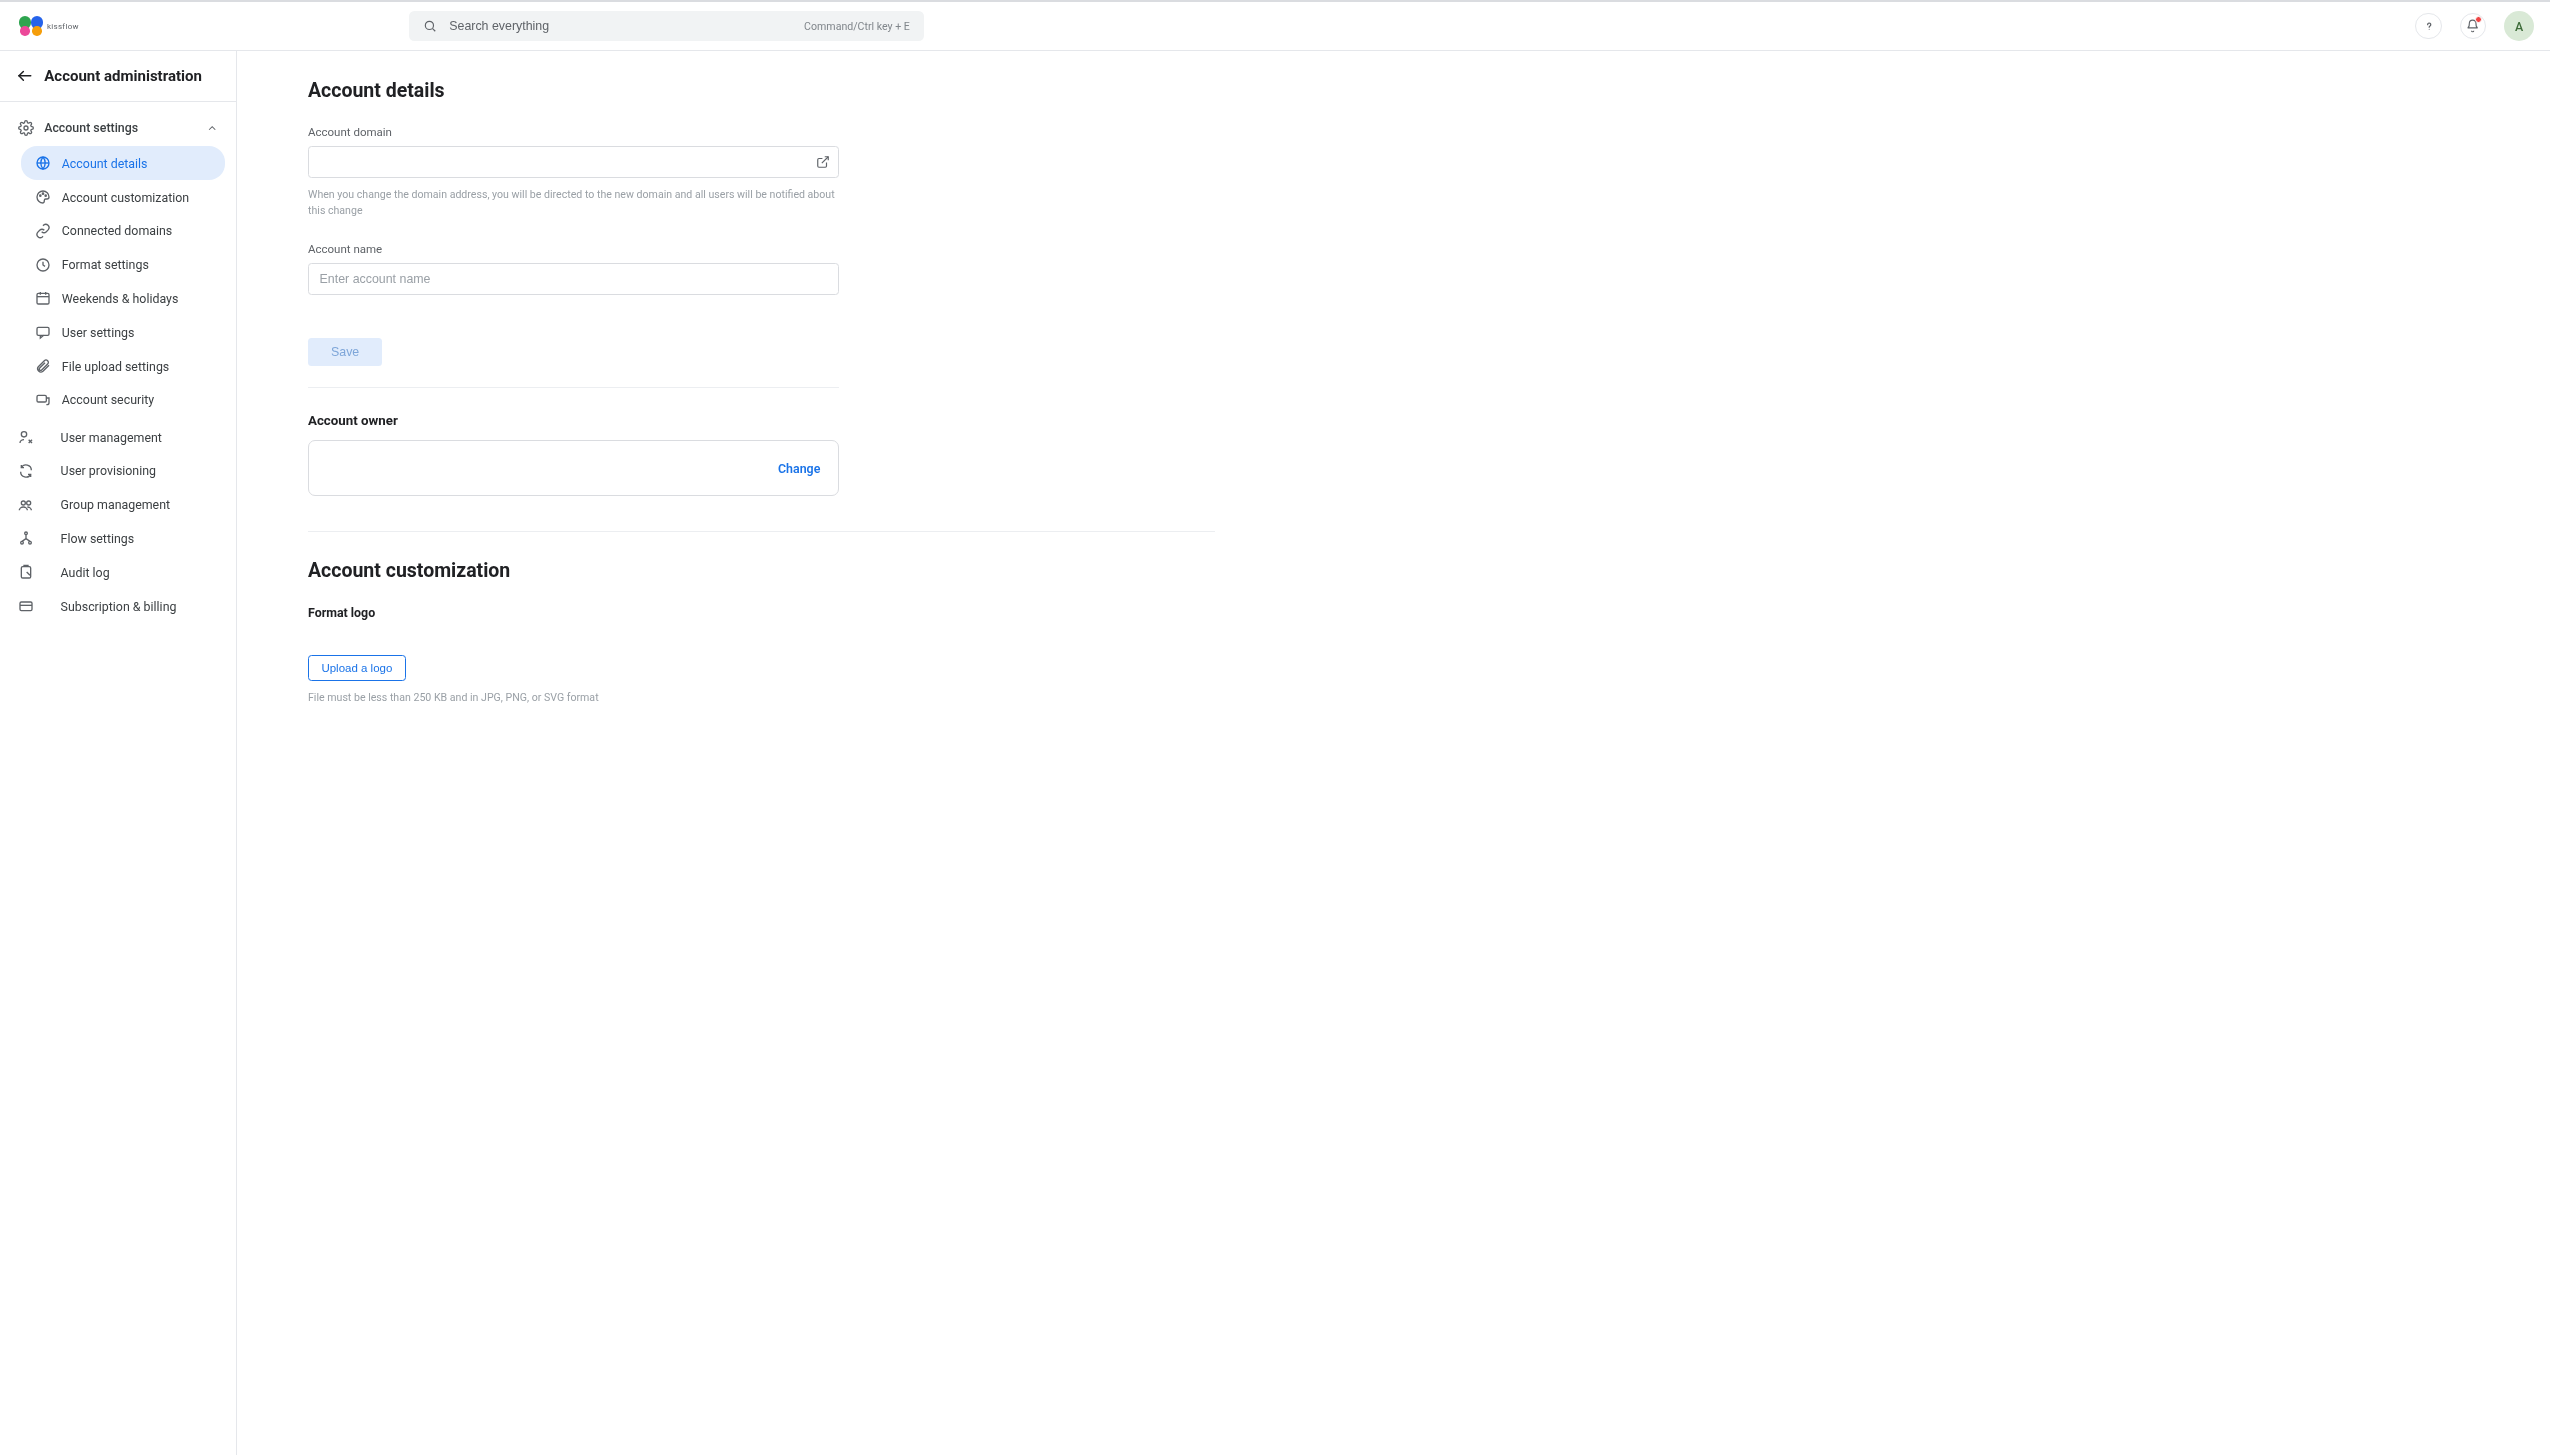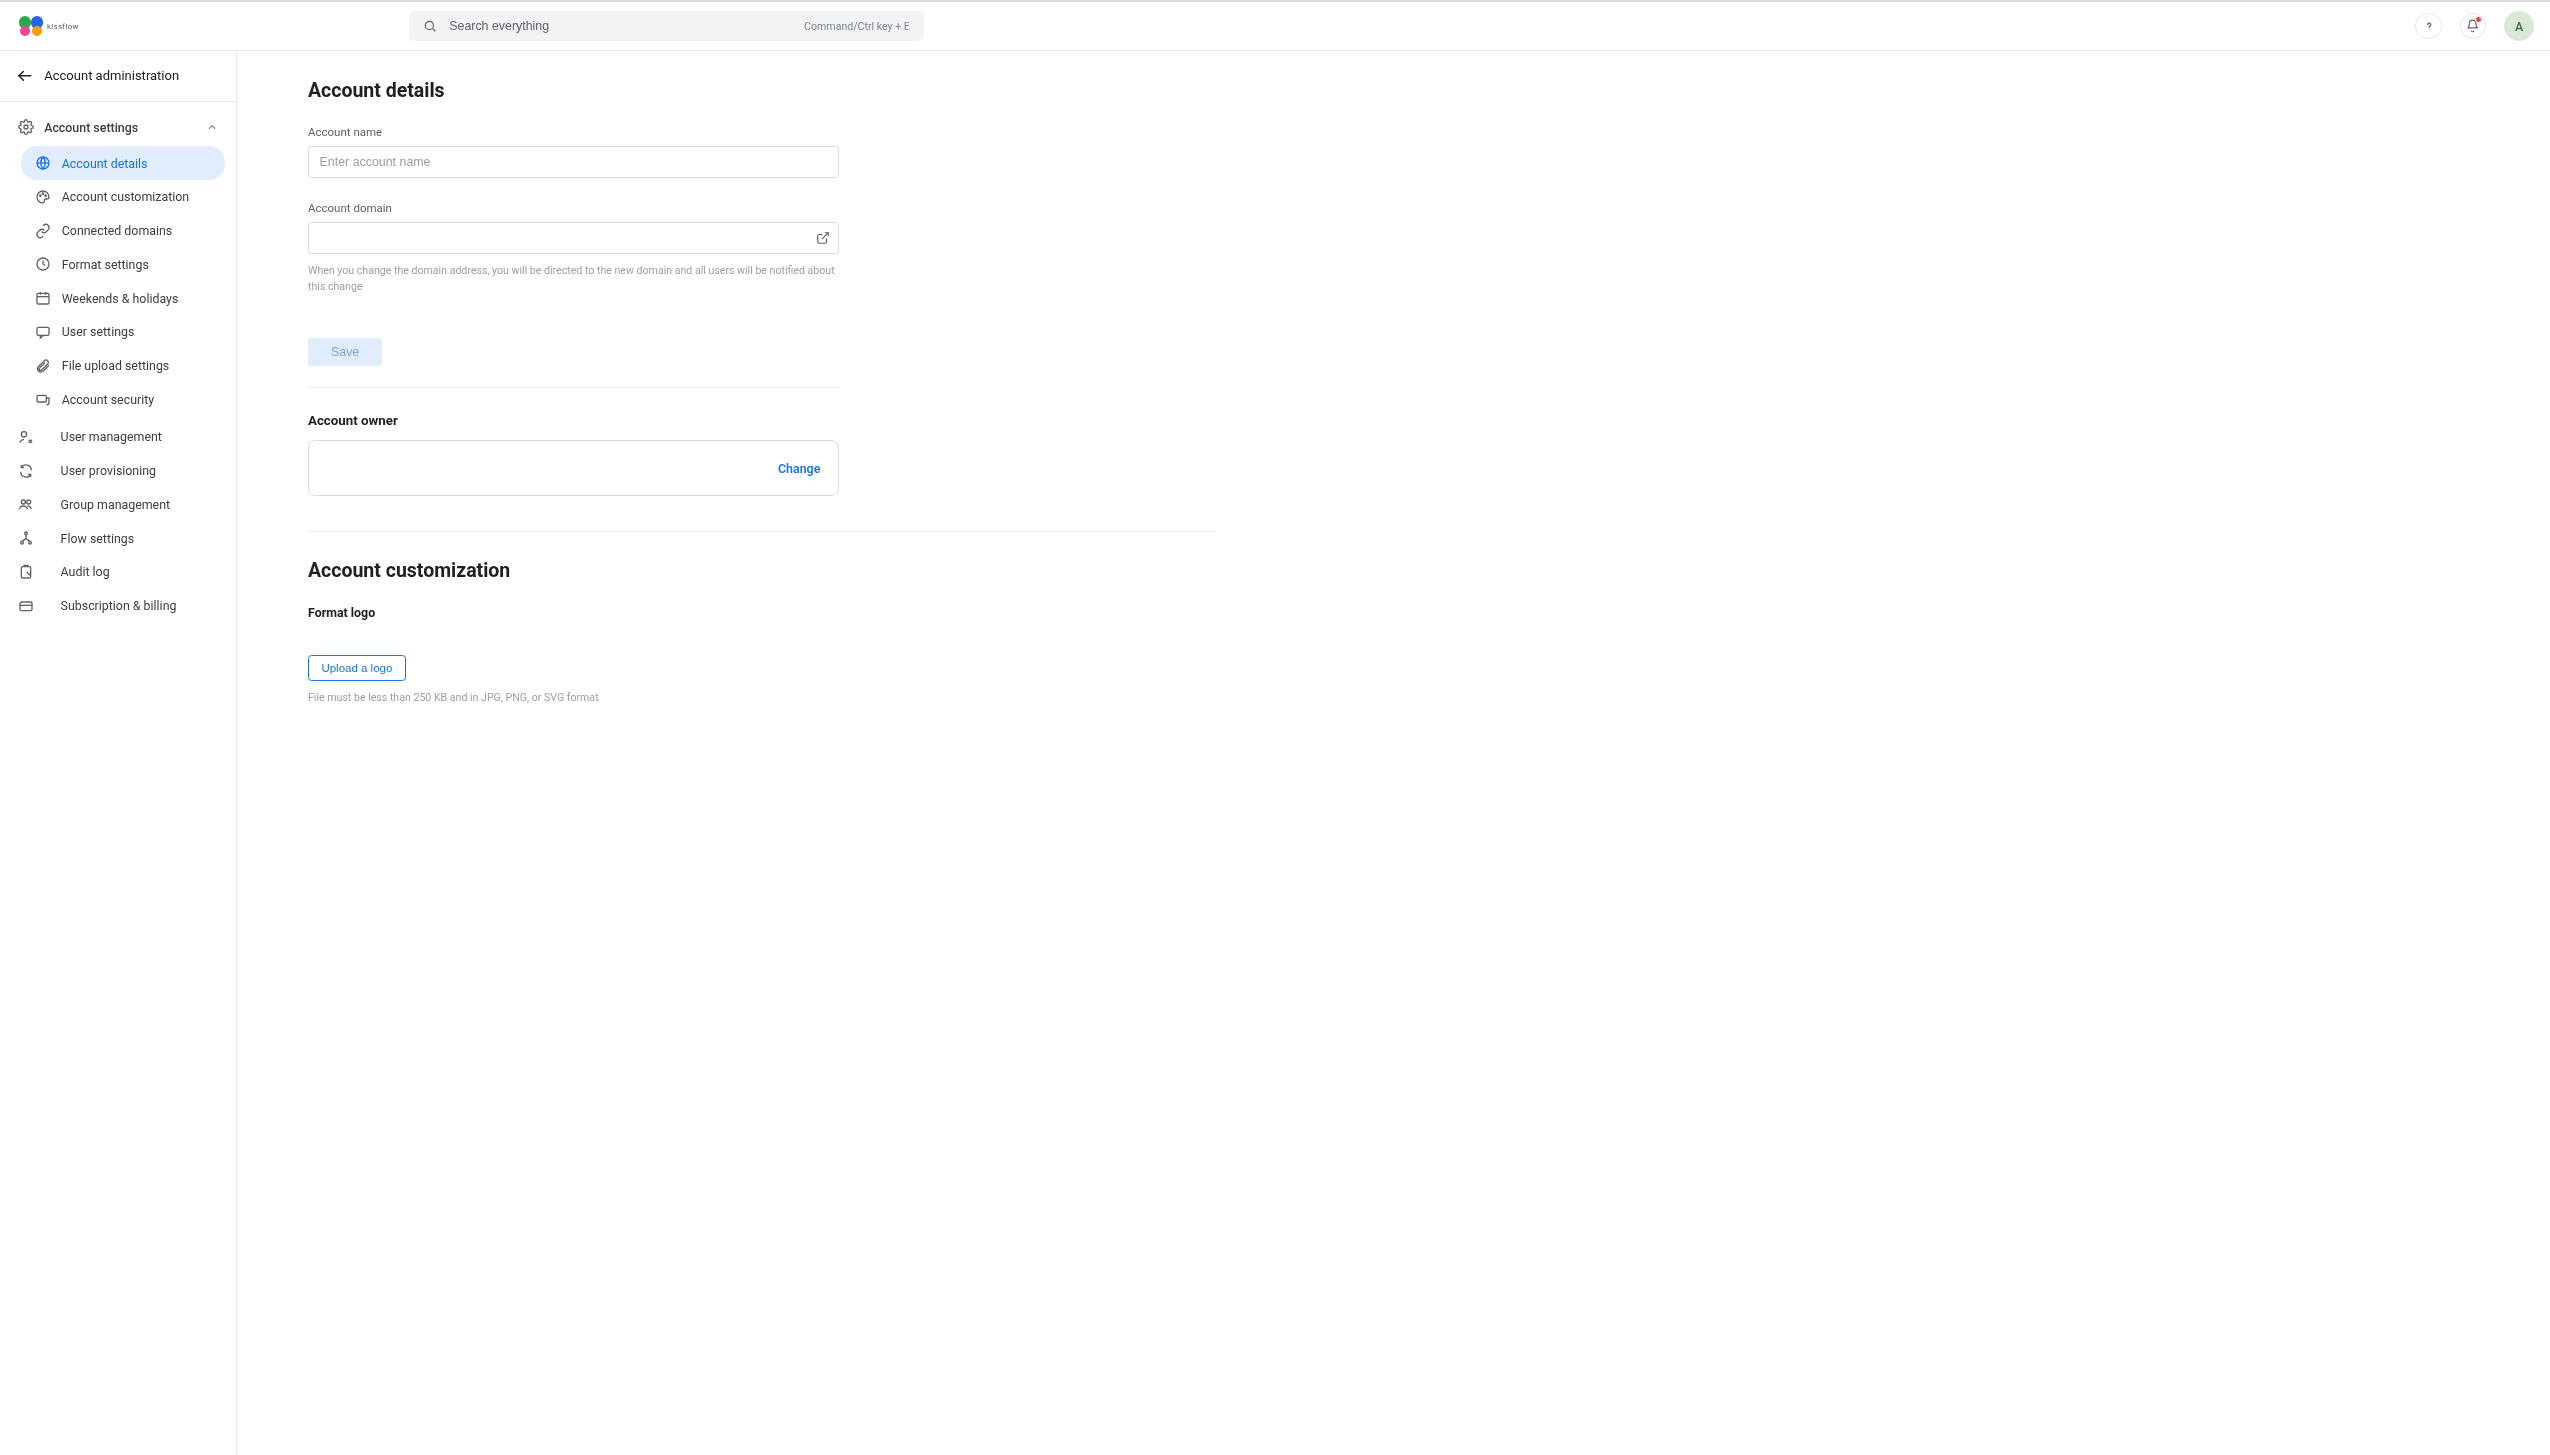--- a/index.html
+++ b/index.html
@@ -79,21 +79,21 @@
     width: 237px;
     border-right: 0.9px solid #e5e7eb;
     display:flex; flex-direction:column;
     flex-shrink: 0;
   }
   .sidebar-header {
     display:flex; align-items:center; gap: 10.6px;
     padding: 16px 16px;
     border-bottom: 0.9px solid #e5e7eb;
   }
-  .sidebar-header .title { font-size: 13px; font-weight:400; }
+  .sidebar-header .title { font-size: 15px; font-weight:700; }
   .back-arrow { cursor:pointer; color:#202124; display:flex; }
   .nav { padding: 8.9px 10.6px 8.9px 10.6px; overflow-y:auto; }
   .nav-section {
     display:flex; align-items:center; gap:10.6px;
     padding: 8.9px 7px;
     font-size: 12.4px; font-weight:500;
     cursor:pointer; color:#3c4043; border-radius:5.3px;
   }
   .nav-section .chev { margin-left:auto; }
   .nav-sub { margin-left: 10.6px; margin-top:1.8px; margin-bottom:3.5px;}
@@ -392,39 +392,39 @@
         <span>Subscription &amp; billing</span>
       </div>
     </nav>
   </aside>
 
   <main class="main">
     <div class="content-col">
       <h1 class="section-title">Account details</h1>
 
       <div class="field-block">
-        <div class="field-label">Account name</div>
-        <input class="text-input" type="text" placeholder="Enter account name" style="">
-      </div>
-
-      <div class="field-block">
         <div class="field-label">Account domain</div>
         <div class="input-with-icon">
           <input class="text-input" type="text" style="">
           <span class="input-suffix">
             <svg width="14" height="14" viewBox="0 0 24 24" fill="none" stroke="#5f6368" stroke-width="2">
               <path d="M18 13v6a2 2 0 0 1-2 2H5a2 2 0 0 1-2-2V8a2 2 0 0 1 2-2h6"></path>
                 <polyline points="15 3 21 3 21 9"></polyline>
                 <line x1="10" y1="14" x2="21" y2="3"></line>
             </svg>
           </span>
         </div>
         <div class="help-text">When you change the domain address, you will be directed to the new domain and all users will be notified about this change</div>
       </div>
 
+      <div class="field-block">
+        <div class="field-label">Account name</div>
+        <input class="text-input" type="text" placeholder="Enter account name" style="">
+      </div>
+
       <button class="save-btn" disabled="">Save</button>
 
       <hr class="divider" style="width:531px;">
 
       <div class="subheading">Account owner</div>
       <div class="owner-box">
         <div class="spacer"></div>
         <span class="change-link">Change</span>
       </div>
 

